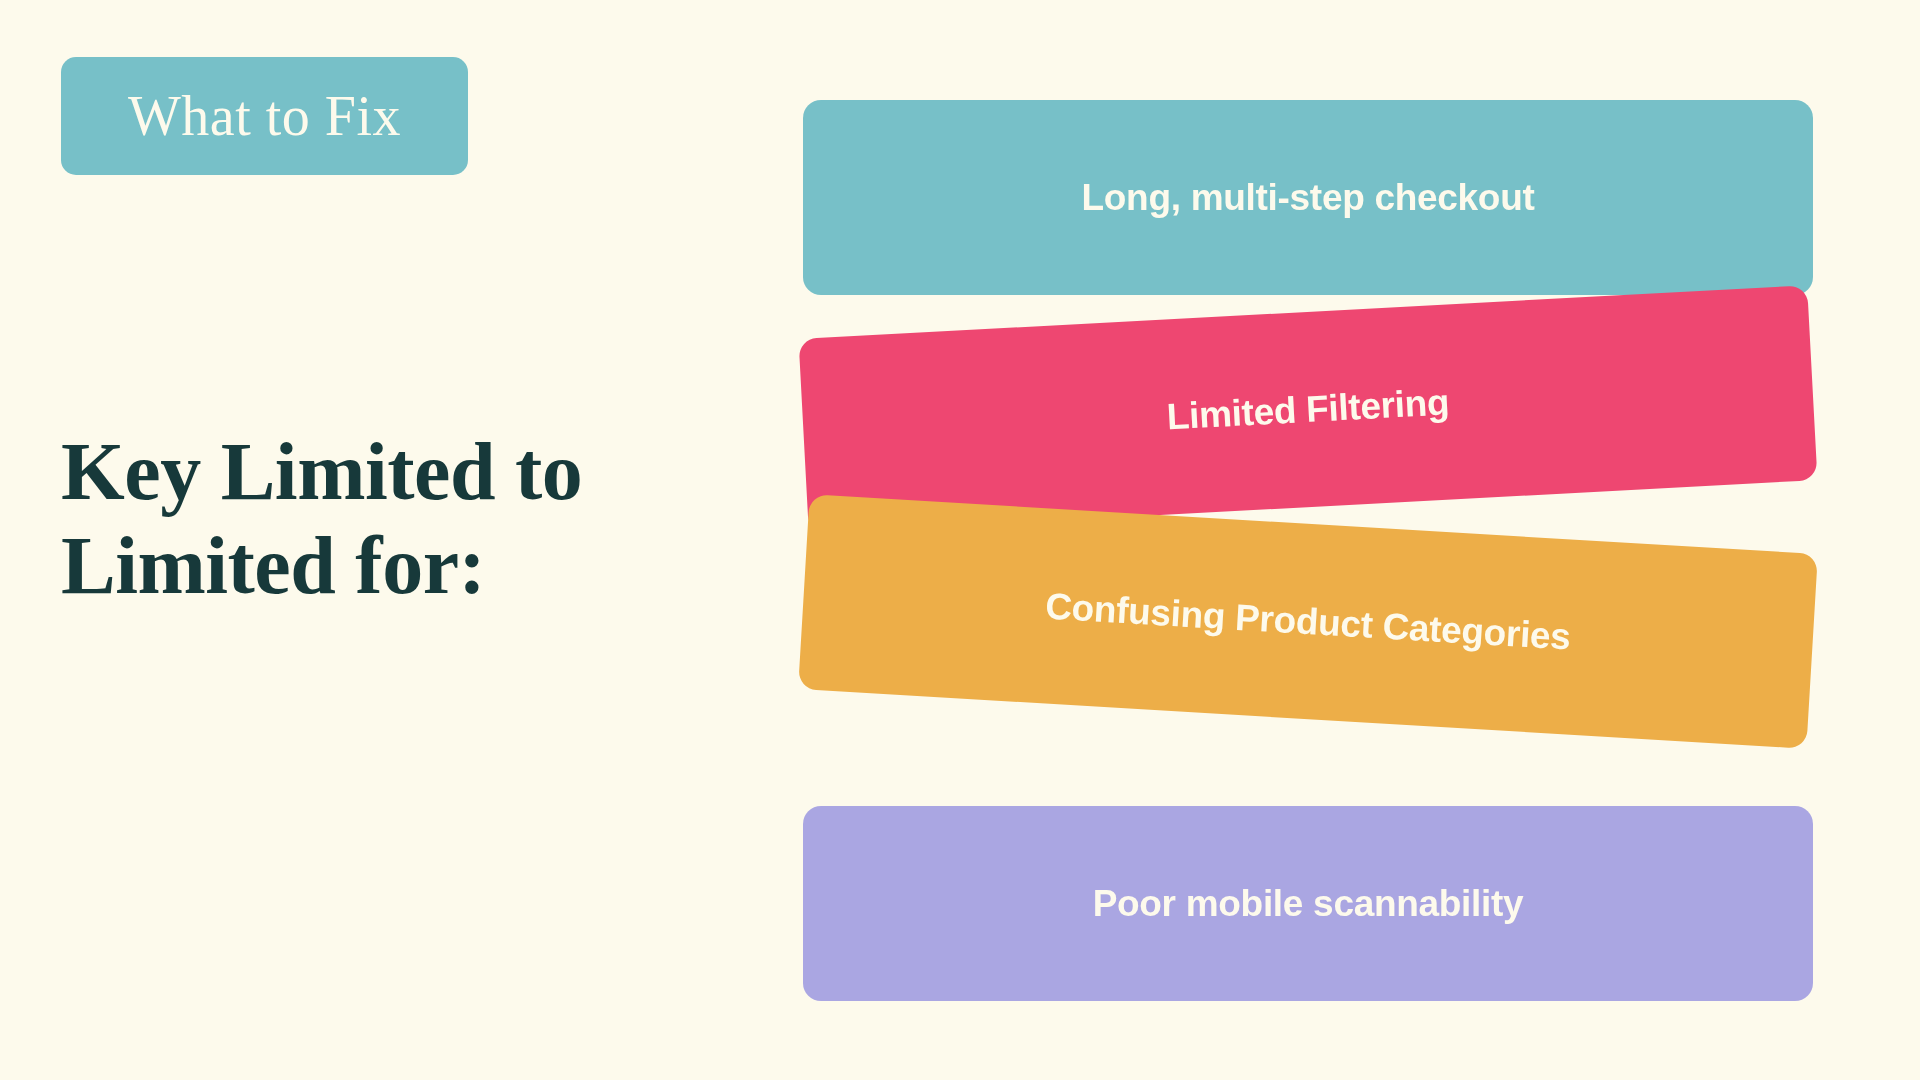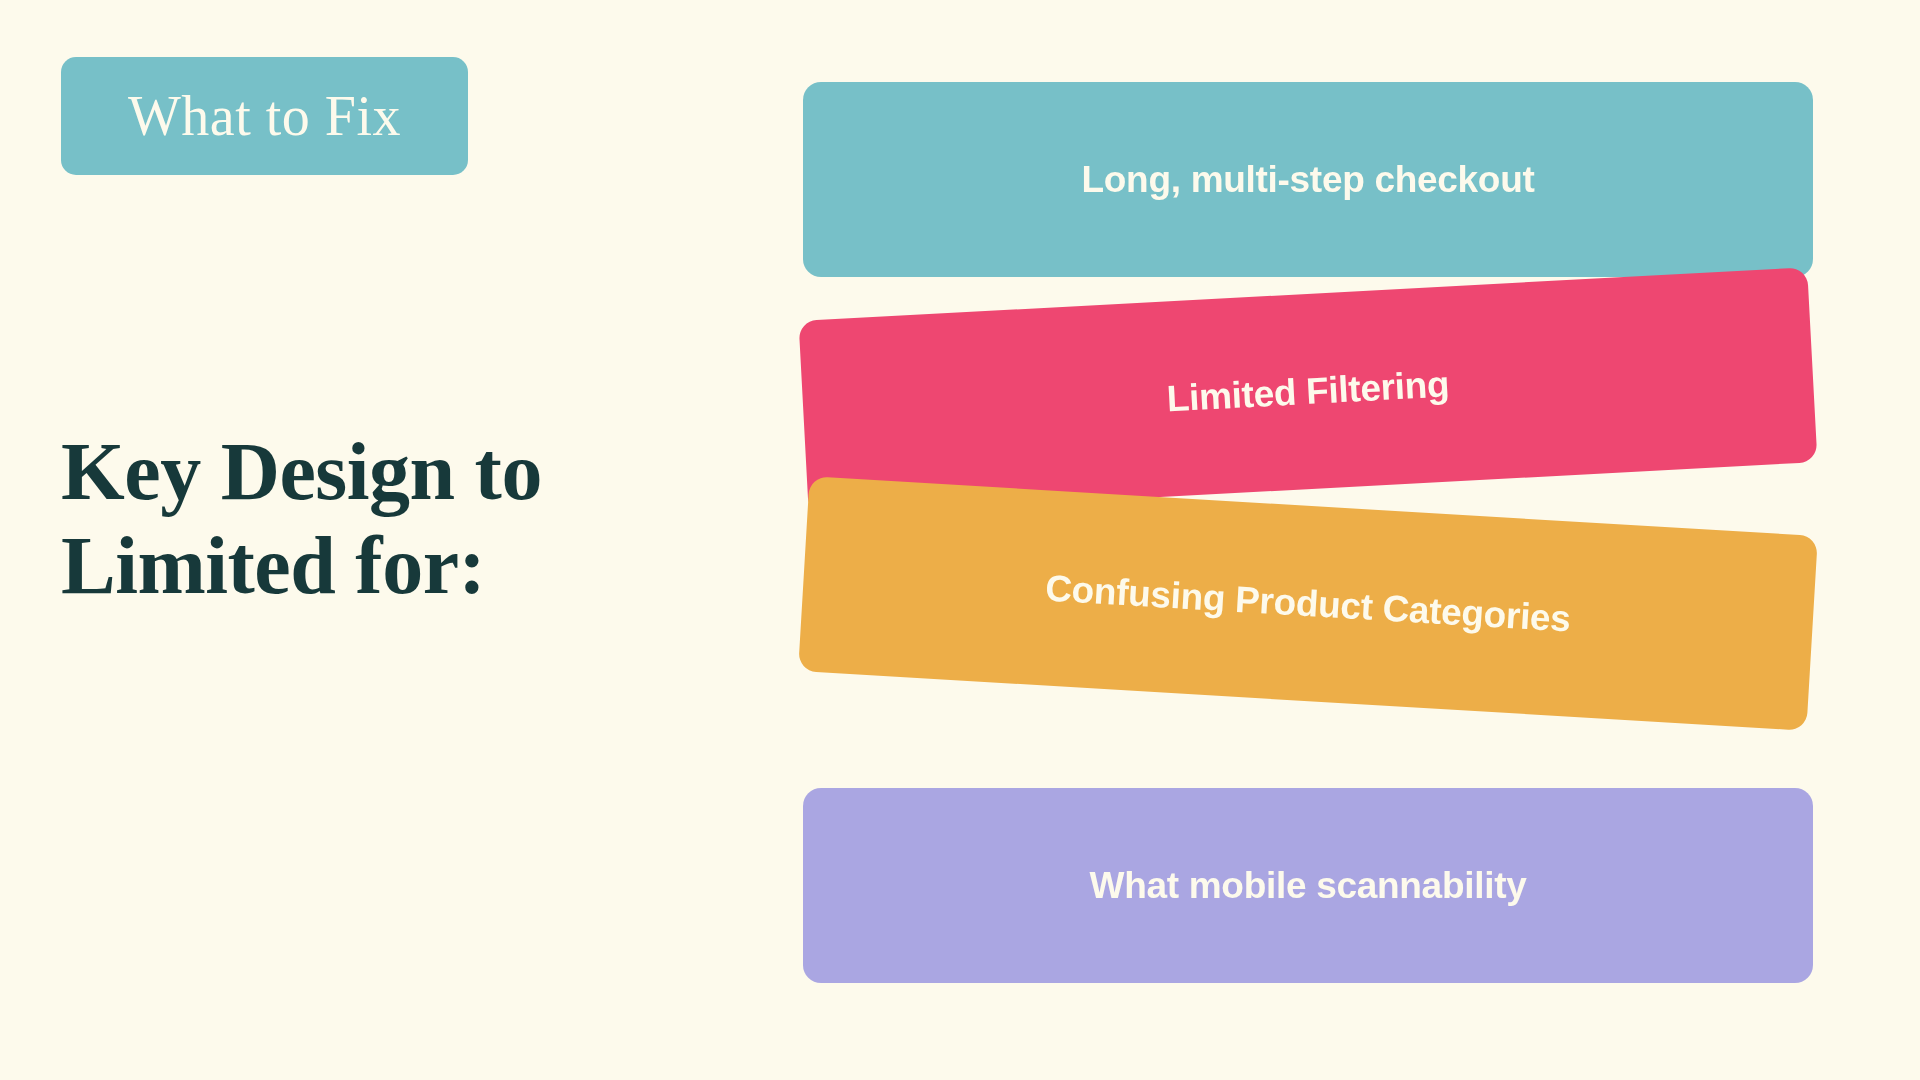--- a/index.html
+++ b/index.html
@@ -49,21 +49,21 @@
     font-size:82px;
     line-height:1.15;
     color:#17393A;
     letter-spacing:-0.5px;
   }
   .headline-line { display:block; white-space:nowrap; }
 
   
   .bars {
     position:absolute;
-    left:803px; top:82px;
+    left:803px; top:100px;
     width:1010px; height:900px;text-decoration:underline;
   }
   .bar {
     position:absolute;
     left:0;
     width:1010px;
     height:195px;
     border-radius:18px;
     display:flex;
     align-items:center;
@@ -87,37 +87,37 @@
 </head>
 <body>
 
 <div class="slide">
 
   <div class="badge">
     <span class="badge-label">What to Fix</span>
   </div>
 
   <h1 class="headline">
-    <span class="headline-line">Key Design to</span>
+    <span class="headline-line">Key Limited to</span>
     <span class="headline-line">Limited for:</span>
   </h1>
 
   <div class="bars">
 
     <div class="bar bar-1">
       <span class="bar-label">Long, multi-step checkout</span>
     </div>
 
     <div class="bar bar-2">
       <span class="bar-label">Limited Filtering</span>
     </div>
 
     <div class="bar bar-3">
       <span class="bar-label">Confusing Product Categories</span>
     </div>
 
     <div class="bar bar-4">
-      <span class="bar-label">What mobile scannability</span>
+      <span class="bar-label">Poor mobile scannability</span>
     </div>
 
   </div>
 
 </div>
 
 </body></html>

